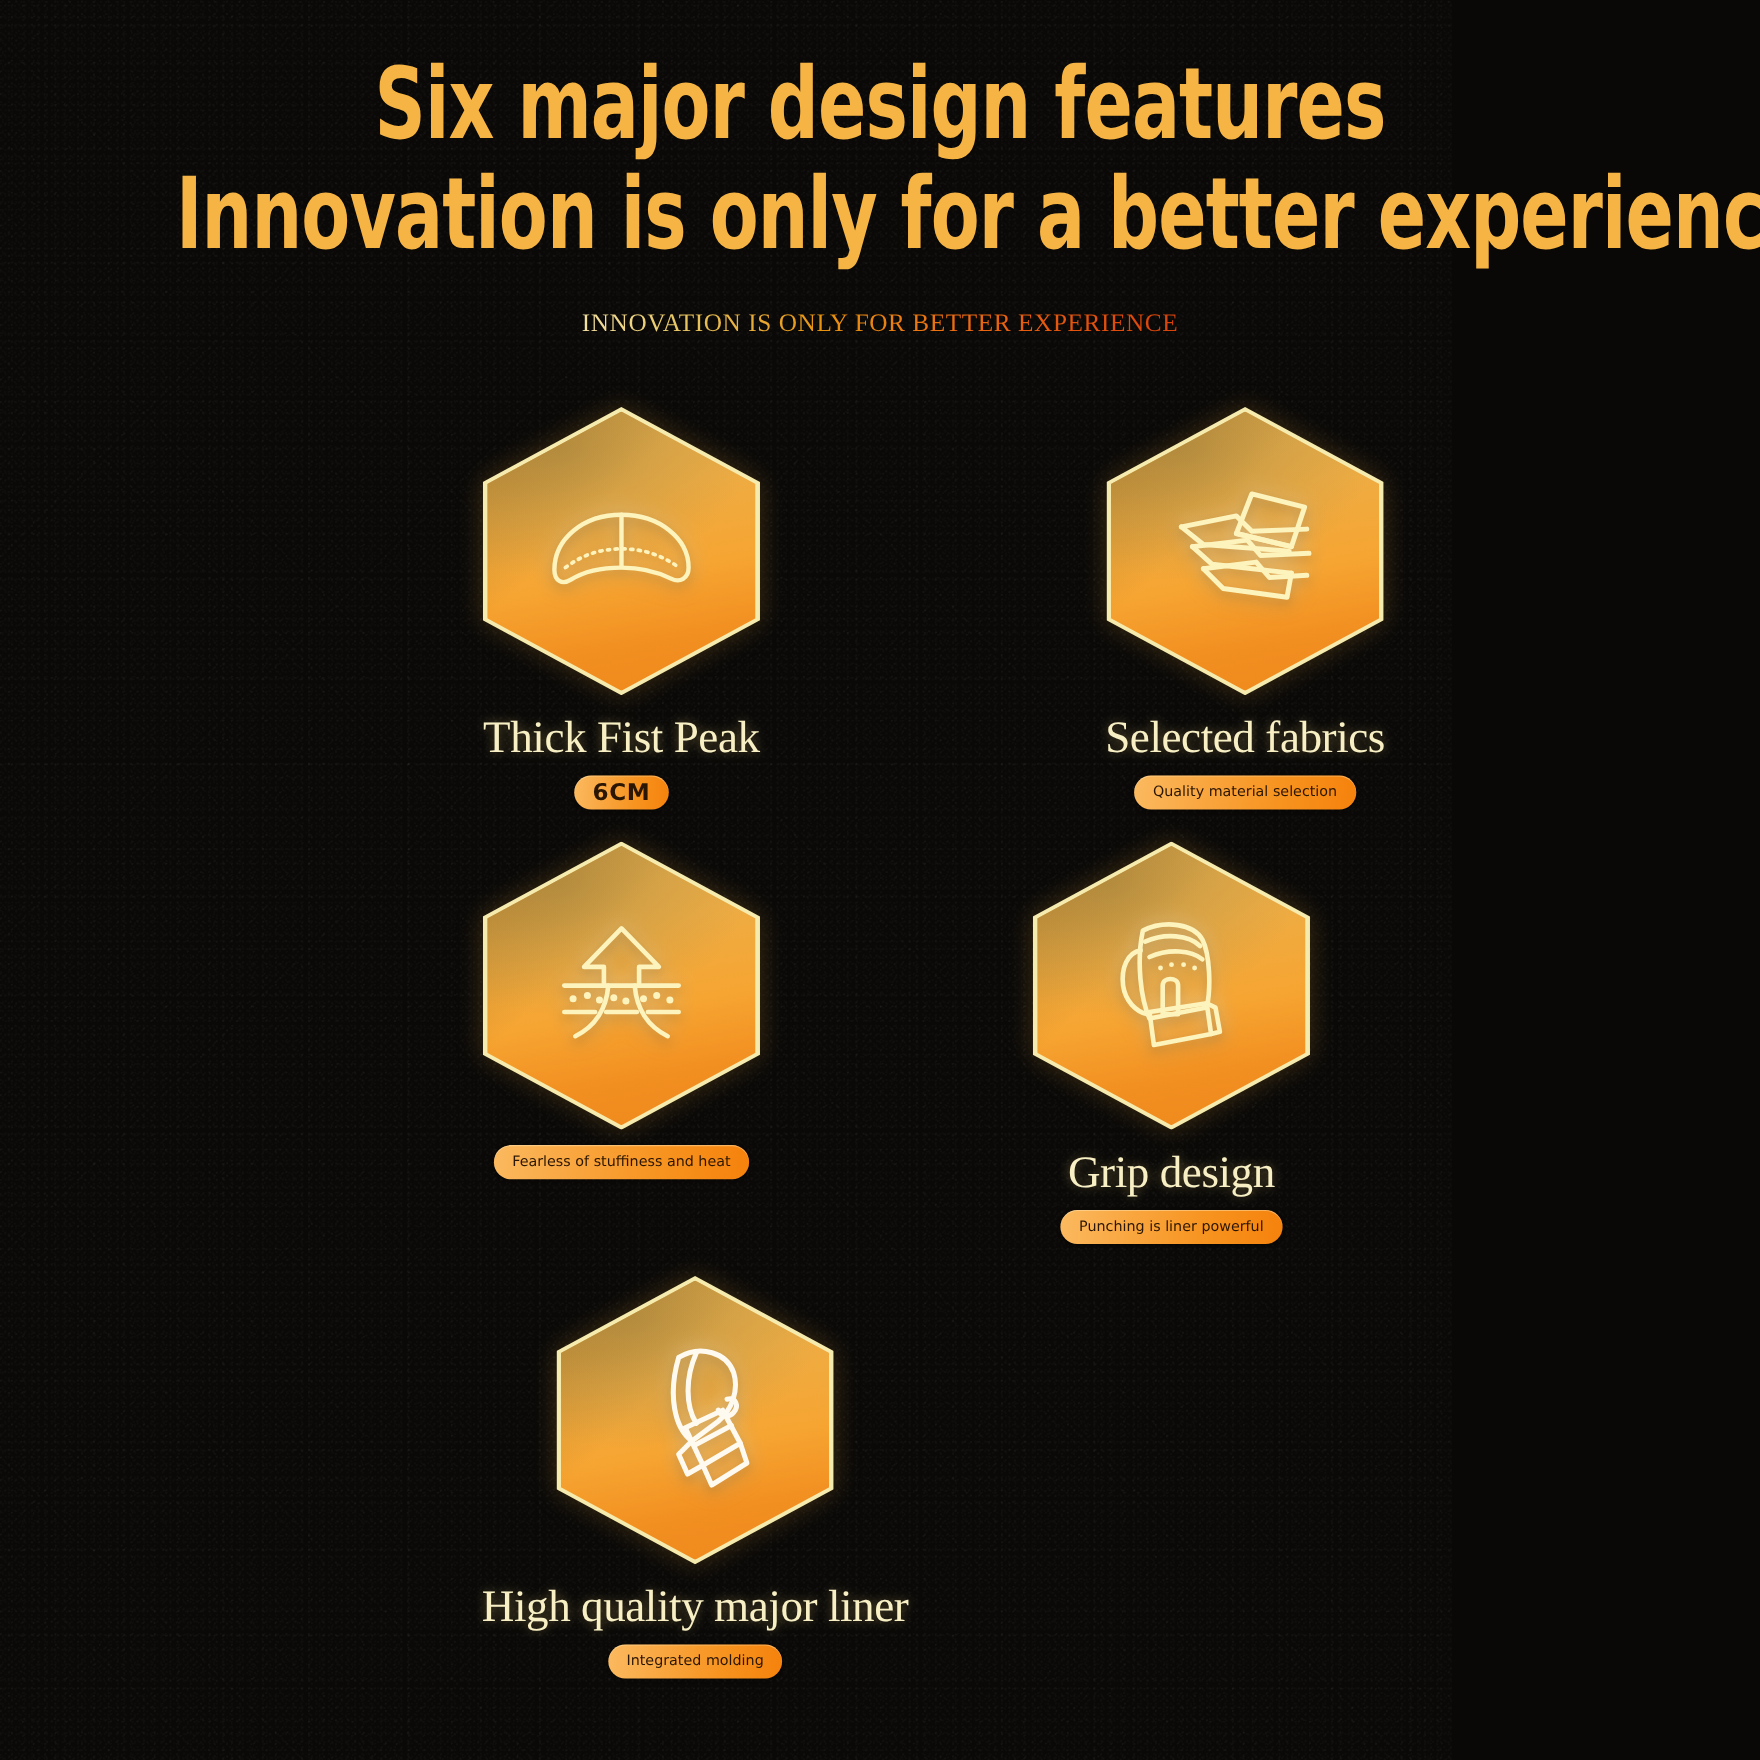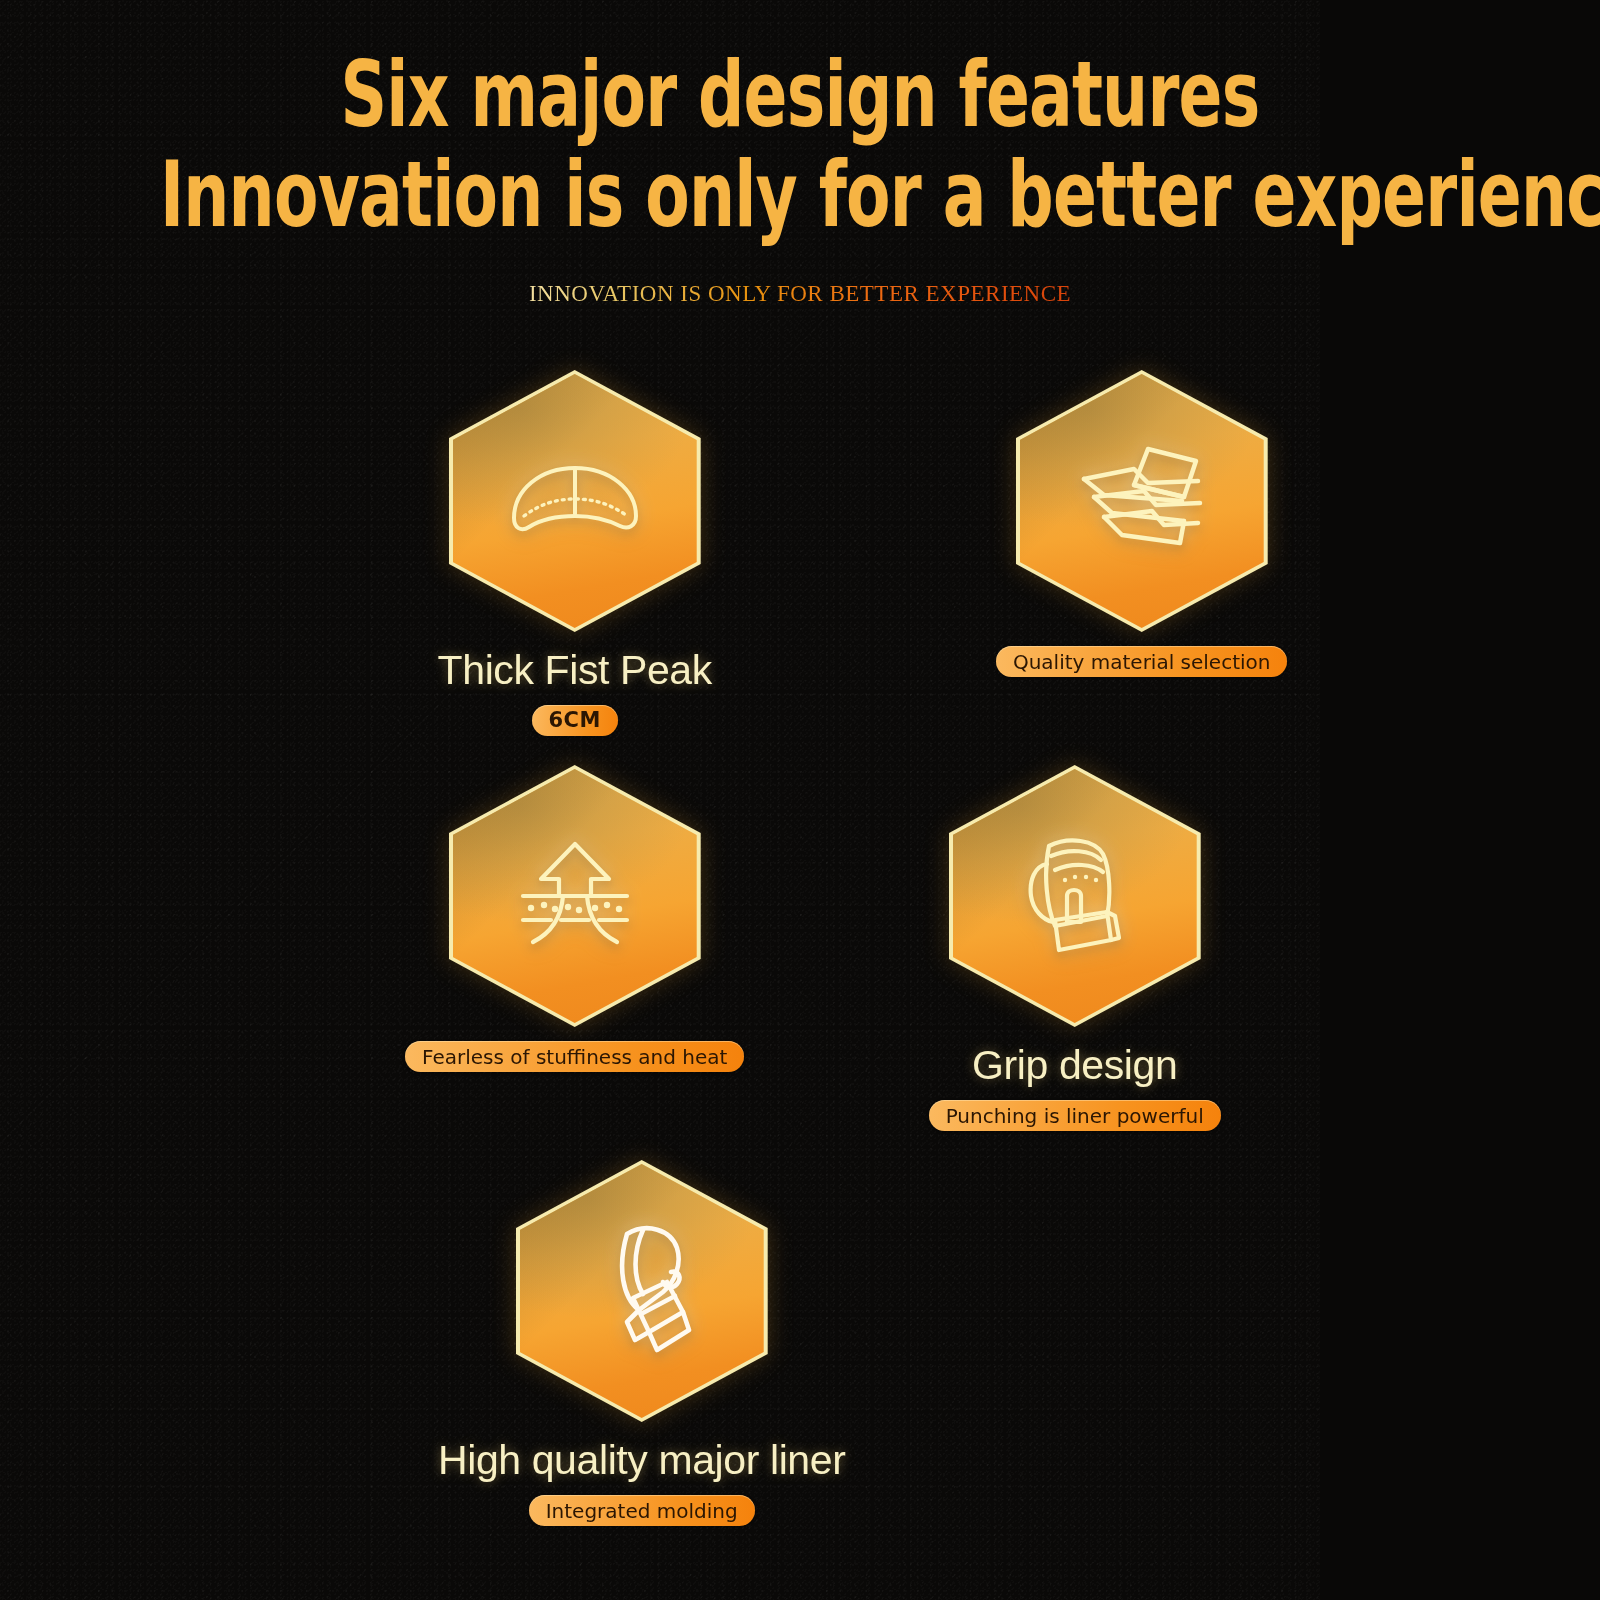--- a/index.html
+++ b/index.html
@@ -114,40 +114,40 @@
     display:flex; align-items:center; justify-content:center;
   }
   .hex-icon svg {
     filter:drop-shadow(0 0 9px rgba(255,240,190,.75)) drop-shadow(0 4px 5px rgba(110,60,5,.45));
   }
 
   
   .caption {
     margin-top:18px;
     color:#f8f0c4;
-    font-family:Liberation Sans, sans-serif;
+    font-family:Liberation Serif, serif;
     font-size:41px;
     font-weight:400;
     letter-spacing:-.4px;
     white-space:nowrap;
     text-shadow:0 0 11px rgba(250,215,120,.40);
     line-height:1;
   }
 
   
   .badge {
     margin-top:14px;
     height:31px;
     min-width:80px;
     padding:0 17px;
     border-radius:16px;
     background:linear-gradient(95deg,#fbb95f 0%, #f9a63f 32%, #f7931f 66%, #f5820c 100%);
     color:#2b1603;
     font-family:"DejaVu Sans","Liberation Sans", sans-serif;
-    font-size:20px;
+    font-size:13px;
     font-weight:400;
     display:flex; align-items:center; justify-content:center;
     white-space:nowrap;
     box-shadow:0 1px 3px rgba(0,0,0,.45), inset 0 1px 0 rgba(255,235,190,.45);
     line-height:1;
   }
   .badge.big { font-size:21px; letter-spacing:.5px;font-weight:bold; }
 </style>
 </head>
 <body>
@@ -192,20 +192,21 @@
             <path d="M62 46 L112 58"></path>
             <path d="M12 40 L62 30 L76 44 L126 42"></path>
             <path d="M12 40 L32 56 L110 62"></path>
             <path d="M22 58 L72 52 L84 66 L128 64"></path>
             <path d="M22 58 L40 74 L112 82"></path>
             <path d="M32 78 L80 72 L92 86 L126 84"></path>
             <path d="M32 78 L50 96 L108 104 L112 82"></path>
           </svg>
         </div>
       </div>
+      <div class="caption">Selected fabrics</div>
       <div class="badge">Quality material selection</div>
     </div>
 
     <div class="cell left">
       <div class="hex-wrap">
         <div class="hex-border"></div>
         <div class="hex-fill"></div>
         <div class="hex-inner-shadow"></div>
         <div class="hex-icon">
           <svg width="140" height="125" viewBox="0 0 140 125" fill="none" stroke="#fdf3bd" stroke-width="4.2" stroke-linecap="round" stroke-linejoin="round">

